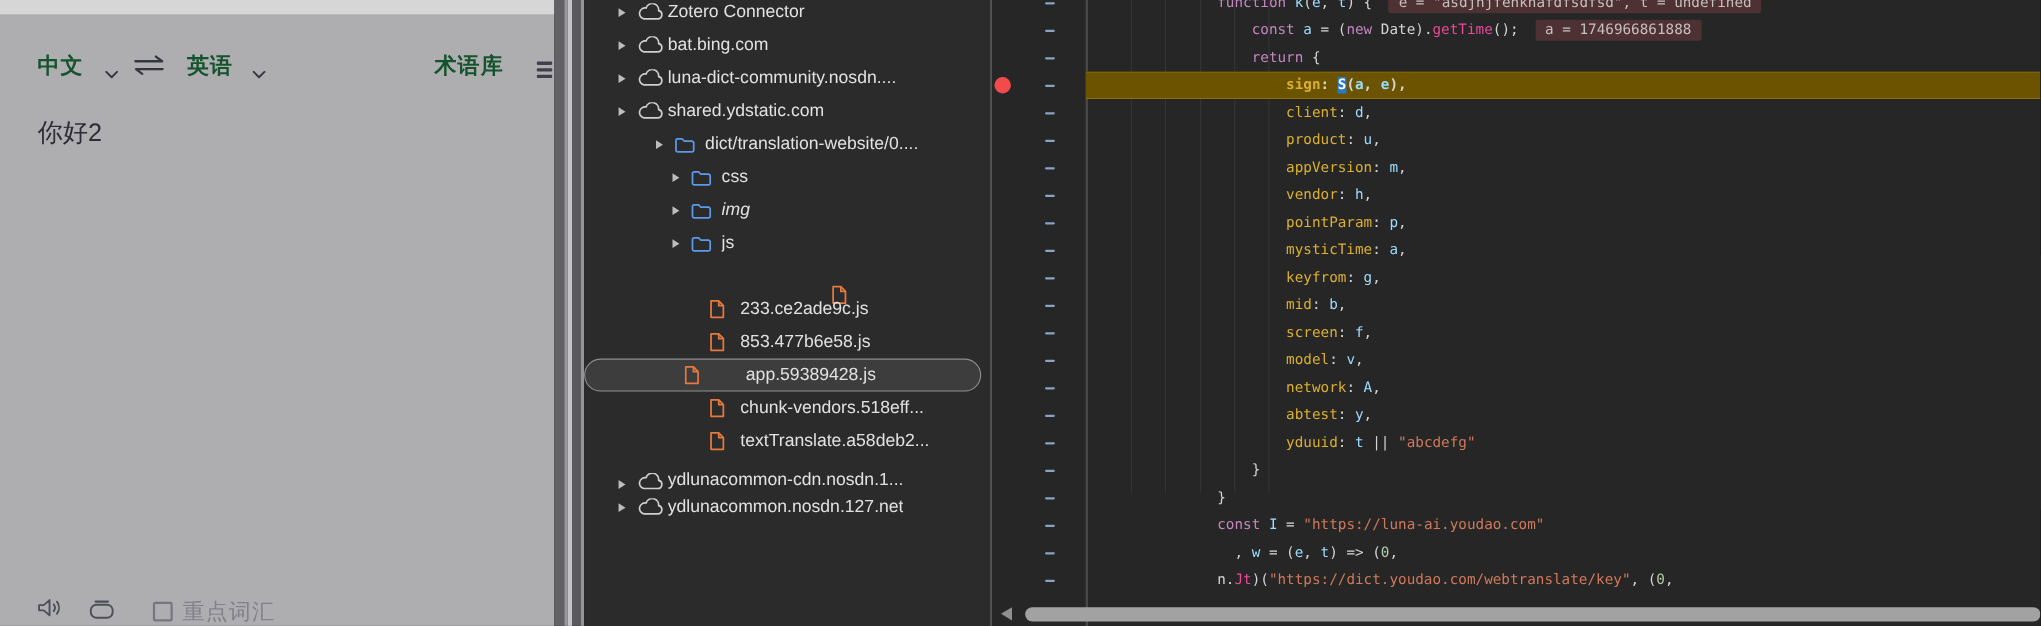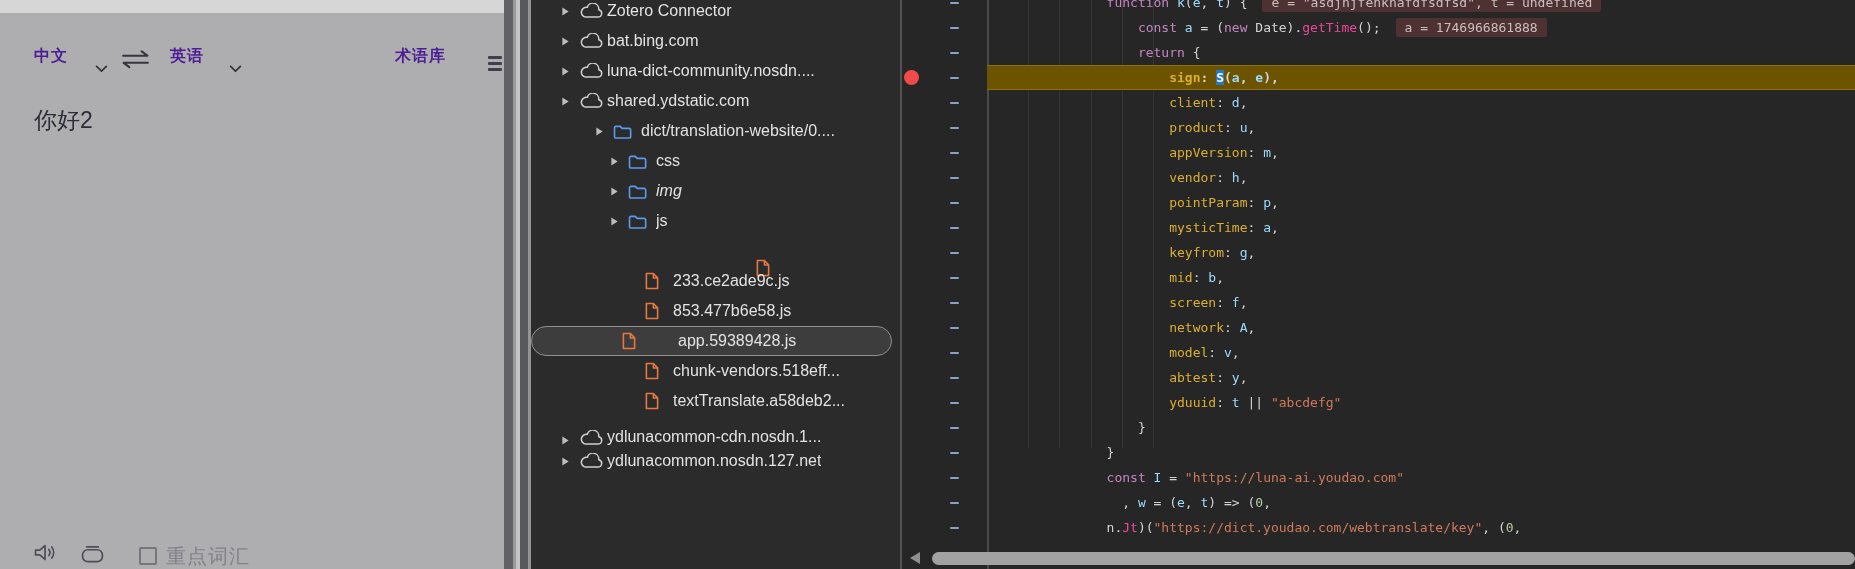--- a/index.html
+++ b/index.html
@@ -3,21 +3,21 @@
 <meta charset="utf-8">
 <style>
   html,body{margin:0;padding:0;background:#1a1a1a;}
   #root{position:relative;width:1855px;height:569px;overflow:hidden;
         font-family:"Liberation Sans",sans-serif;}
 
   
   #page{position:absolute;left:0;top:0;width:504px;height:569px;background:#aeaeb1;overflow:hidden;}
   #topstrip{position:absolute;left:0;top:0;width:504px;height:13px;background:#d6d6d6;}
   .langbar{position:absolute;top:46px;left:0;width:504px;height:34px;}
-  .langword{position:absolute;top:0;font-size:16px;font-weight:bold;color:#4c1d95;letter-spacing:1px;cursor:pointer;}
+  .langword{position:absolute;top:0;font-size:20px;font-weight:bold;color:#14532d;letter-spacing:1px;cursor:pointer;}
   .chev{position:absolute;top:13px;}
   #srcword{left:34px;} #chev1{left:95px;}
   #swap{position:absolute;left:119px;top:4px;cursor:pointer;}
   #tgtword{left:170px;} #chev2{left:229px;}
   #glossary{left:364px;margin-left:31px;}
   #hello{position:absolute;left:34px;top:105px;font-size:23px;color:#2c2d37;}
   #pagefooter{position:absolute;left:0;top:540px;width:408px;height:29px;}
   .fico{position:absolute;top:3px;}
   #spk{left:33px;} #disp{left:81px;top:5px;}
   #chk{position:absolute;left:139px;top:7px;width:14px;height:14px;border:2px solid #75767e;border-radius:2px;background:transparent;}
@@ -365,22 +365,22 @@
         <div class="cline hl"><span class="tk-w">                      </span><span class="tk-p">sign</span><span class="tk-w">: </span><span class="tk-sel">S</span><span class="tk-w">(</span><span class="tk-v">a</span><span class="tk-w">, </span><span class="tk-v">e</span><span class="tk-w">),</span></div>
         <div class="cline"><span class="tk-w">                      </span><span class="tk-p">client</span><span class="tk-w">: </span><span class="tk-v">d</span><span class="tk-w">,</span></div>
         <div class="cline"><span class="tk-w">                      </span><span class="tk-p">product</span><span class="tk-w">: </span><span class="tk-v">u</span><span class="tk-w">,</span></div>
         <div class="cline"><span class="tk-w">                      </span><span class="tk-p">appVersion</span><span class="tk-w">: </span><span class="tk-v">m</span><span class="tk-w">,</span></div>
         <div class="cline"><span class="tk-w">                      </span><span class="tk-p">vendor</span><span class="tk-w">: </span><span class="tk-v">h</span><span class="tk-w">,</span></div>
         <div class="cline"><span class="tk-w">                      </span><span class="tk-p">pointParam</span><span class="tk-w">: </span><span class="tk-v">p</span><span class="tk-w">,</span></div>
         <div class="cline"><span class="tk-w">                      </span><span class="tk-p">mysticTime</span><span class="tk-w">: </span><span class="tk-v">a</span><span class="tk-w">,</span></div>
         <div class="cline"><span class="tk-w">                      </span><span class="tk-p">keyfrom</span><span class="tk-w">: </span><span class="tk-v">g</span><span class="tk-w">,</span></div>
         <div class="cline"><span class="tk-w">                      </span><span class="tk-p">mid</span><span class="tk-w">: </span><span class="tk-v">b</span><span class="tk-w">,</span></div>
         <div class="cline"><span class="tk-w">                      </span><span class="tk-p">screen</span><span class="tk-w">: </span><span class="tk-v">f</span><span class="tk-w">,</span></div>
+        <div class="cline"><span class="tk-w">                      </span><span class="tk-p">model</span><span class="tk-w">: </span><span class="tk-v">v</span><span class="tk-w">,</span></div>
         <div class="cline"><span class="tk-w">                      </span><span class="tk-p">network</span><span class="tk-w">: </span><span class="tk-v">A</span><span class="tk-w">,</span></div>
-        <div class="cline"><span class="tk-w">                      </span><span class="tk-p">model</span><span class="tk-w">: </span><span class="tk-v">v</span><span class="tk-w">,</span></div>
         <div class="cline"><span class="tk-w">                      </span><span class="tk-p">abtest</span><span class="tk-w">: </span><span class="tk-v">y</span><span class="tk-w">,</span></div>
         <div class="cline"><span class="tk-w">                      </span><span class="tk-p">yduuid</span><span class="tk-w">: </span><span class="tk-v">t</span><span class="tk-w"> || </span><span class="tk-s">"abcdefg"</span></div>
         <div class="cline"><span class="tk-w">                  }</span></div>
         <div class="cline"><span class="tk-w">              }</span></div>
         <div class="cline"><span class="tk-w">              </span><span class="tk-k">const</span><span class="tk-w"> </span><span class="tk-v">I</span><span class="tk-w"> = </span><span class="tk-s">"https://luna-ai.youdao.com"</span></div>
         <div class="cline"><span class="tk-w">                , </span><span class="tk-v">w</span><span class="tk-w"> = (</span><span class="tk-v">e</span><span class="tk-w">, </span><span class="tk-v">t</span><span class="tk-w">) =&gt; (</span><span class="tk-n">0</span><span class="tk-w">,</span></div>
         <div class="cline"><span class="tk-w">              n.</span><span class="tk-f">Jt</span><span class="tk-w">)(</span><span class="tk-s">"https://dict.youdao.com/webtranslate/key"</span><span class="tk-w">, (</span><span class="tk-n">0</span><span class="tk-w">,</span></div>
       </div>
     <div id="hscroll">
       <div id="harrow"></div>

